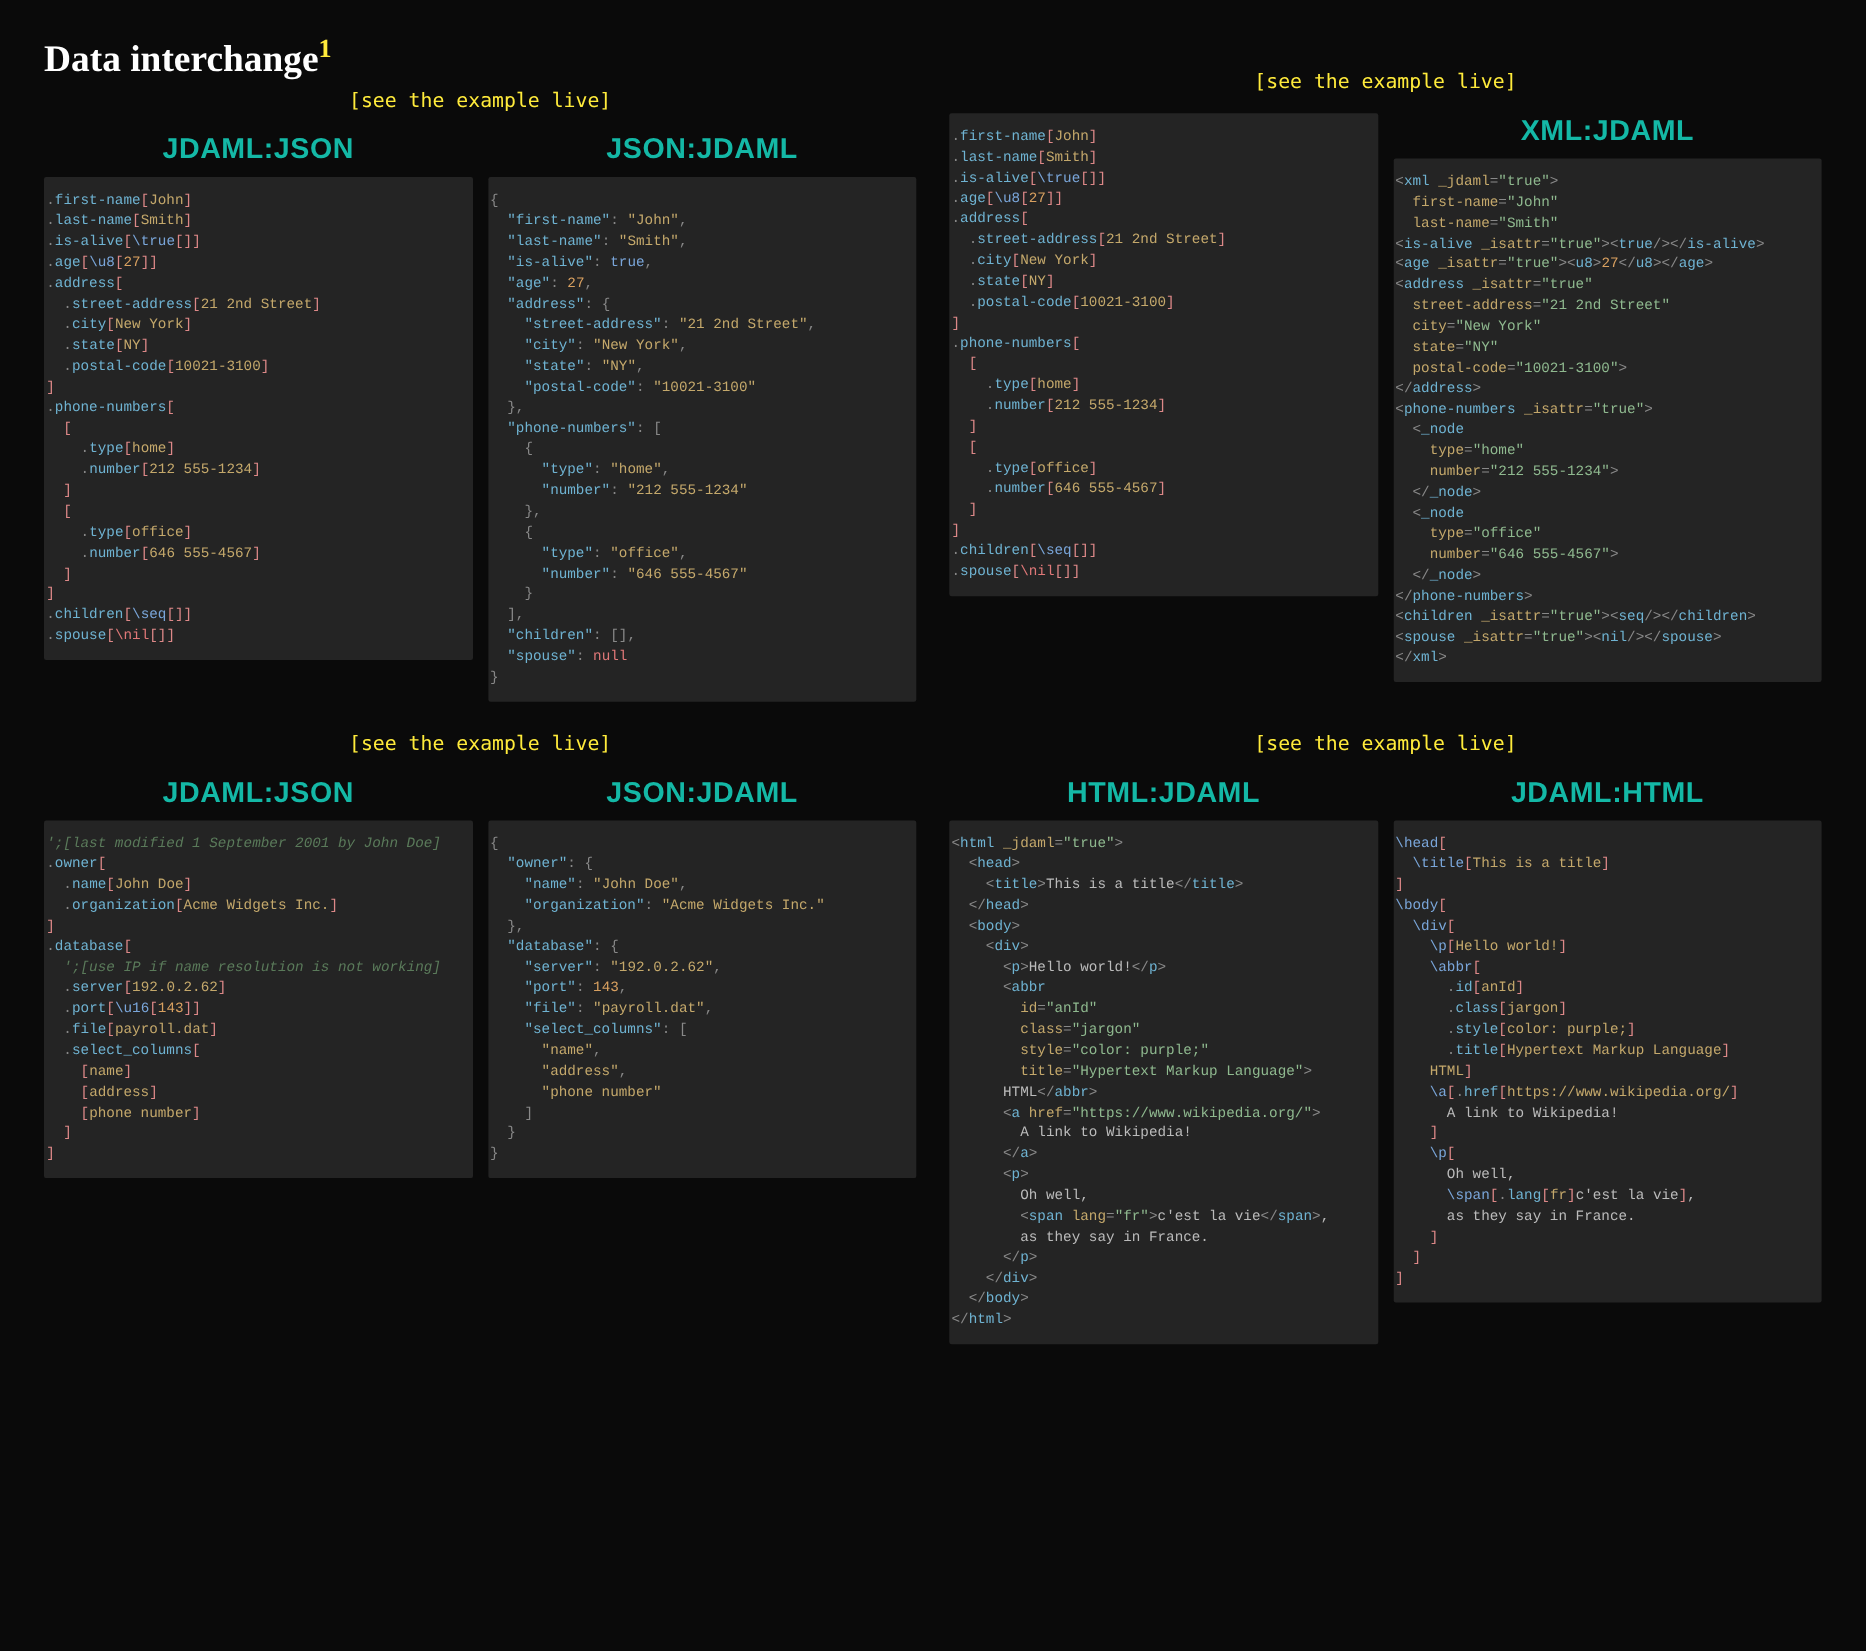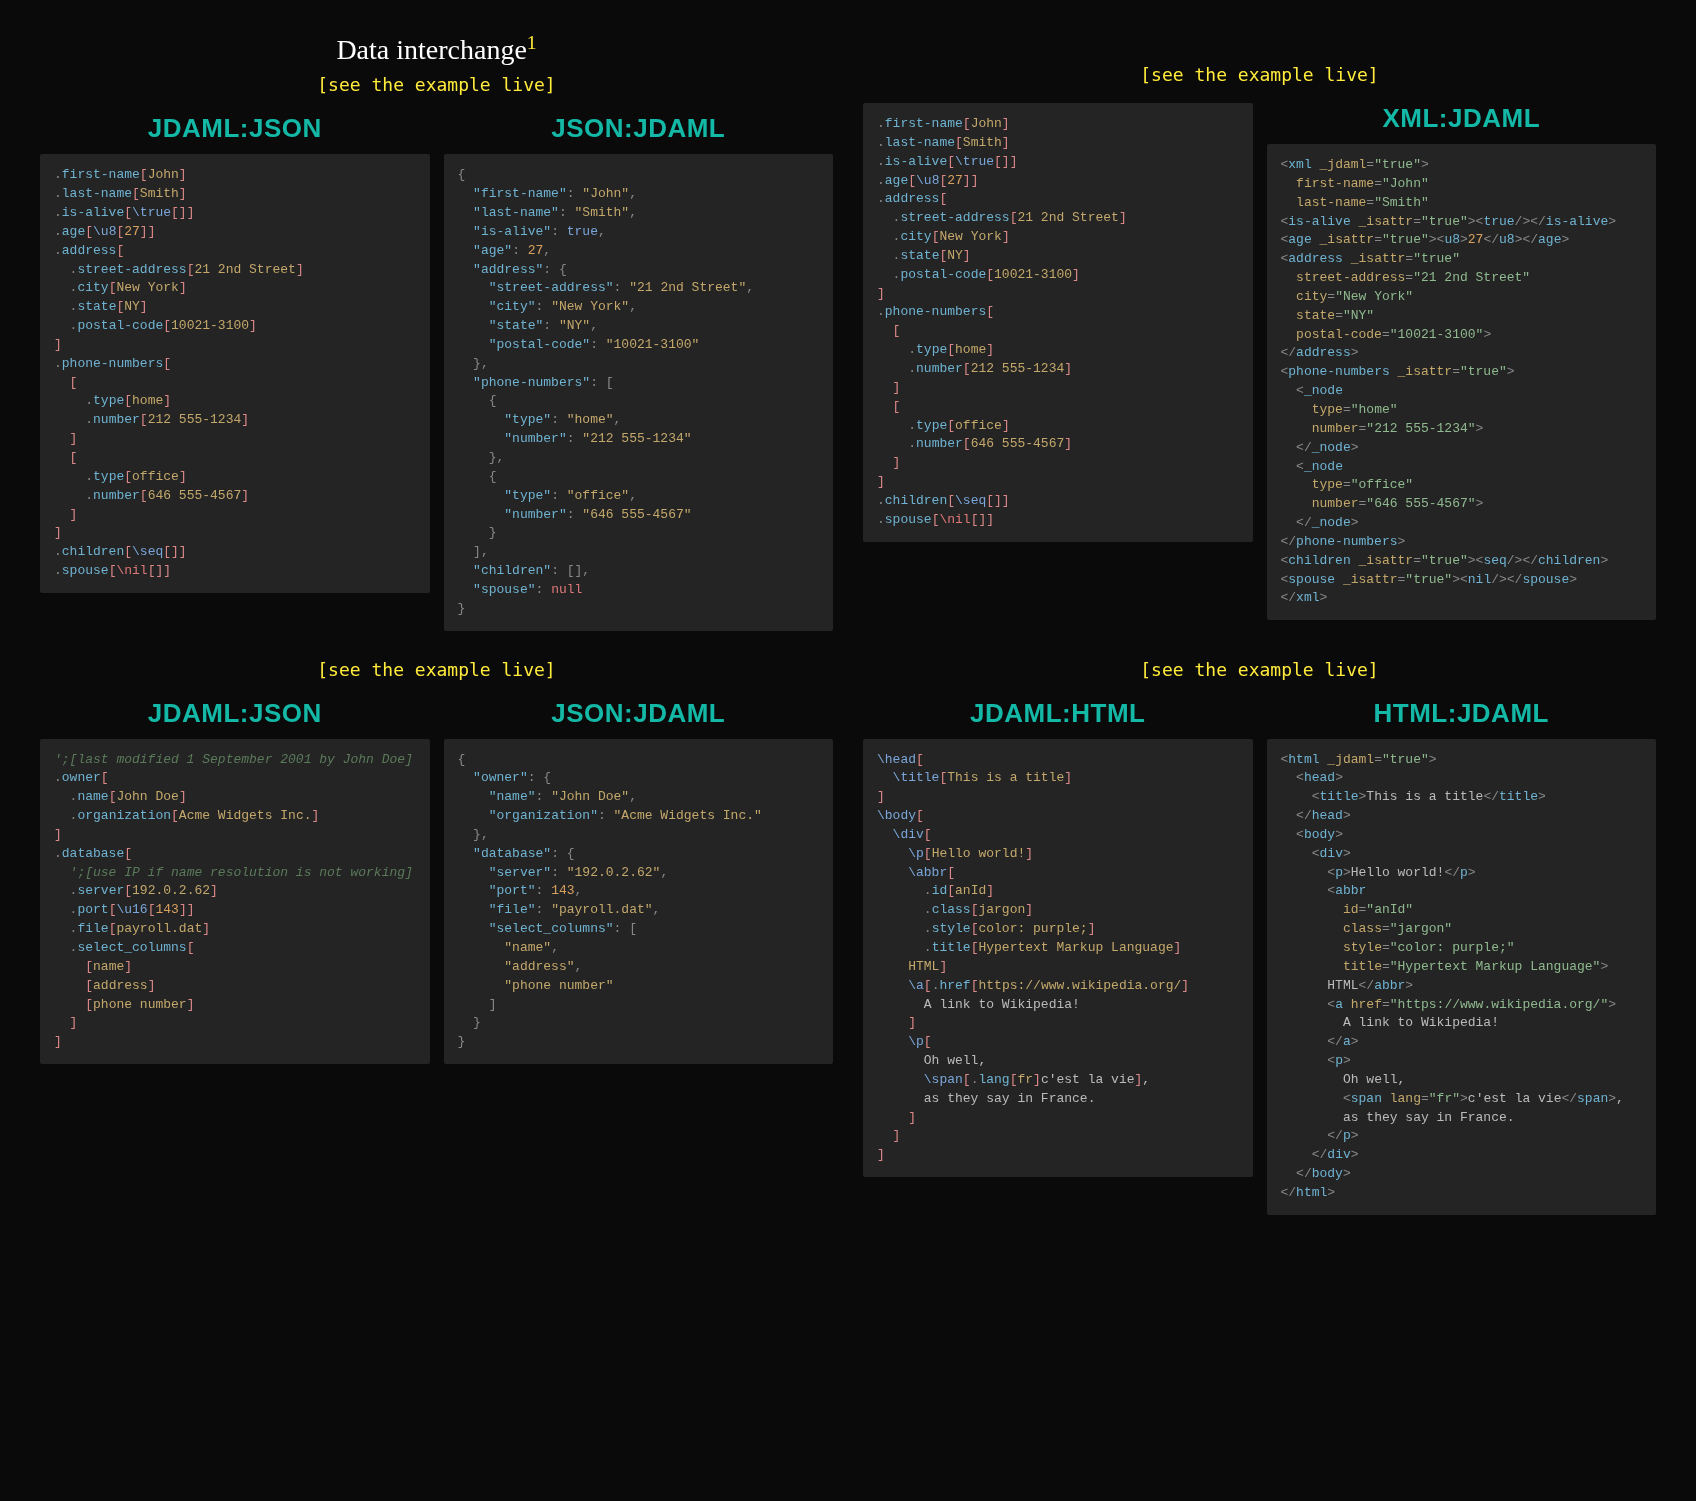--- a/index.html
+++ b/index.html
@@ -4,24 +4,23 @@
 <style>
   body {
     background: #0a0a0a;
     color: #ddd;
     font-family: Georgia, 'Times New Roman', serif;
     margin: 0;
     padding: 20px 40px;
   }
   .section-heading {
     font-family: Georgia, 'Times New Roman', serif;
-    font-weight: normal;
-    font-size: 28px;
+    font-weight: bold;
+    font-size: 34px;
     color: #fff;
-    text-align: center;
     margin: 12px 0 8px 0;
   }
   .section-heading sup {
     color: #ffeb3b;
     font-size: 0.7em;
     vertical-align: super;
   }
   .see-live {
     text-align: center;
     font-family: 'Consolas', 'Monaco', monospace;
@@ -57,21 +56,21 @@
     display: grid;
     grid-template-columns: 1fr 1fr;
     gap: 30px;
   }
   pre.codebox {
     background: #242424;
     color: #ccc;
     font-family: 'Consolas', 'Monaco', 'Courier New', monospace;
     font-size: 13px;
     line-height: 1.45;
-    padding: 12px 14px;
+    padding: 12px 2px;
     margin: 0;
     white-space: pre;
     overflow: hidden;
     border-radius: 2px;
   }
   
   .p { color: #888; }       
   .k { color: #6fb3d2; }    
   .s { color: #c4a86b; }    
   .n { color: #d8a060; }    
@@ -250,45 +249,20 @@
   <span class="p">}</span>
 <span class="p">}</span></pre>
       </div>
     </div>
   </div>
 
   <div>
     <div class="see-live">[see the example live]</div>
     <div class="pair">
       <div>
-        <div class="col-heading">JDAML:HTML</div>
-<pre class="codebox"><span class="esc">\head</span><span class="b">[</span>
-  <span class="esc">\title</span><span class="b">[</span><span class="s">This is a title</span><span class="b">]</span>
-<span class="b">]</span>
-<span class="esc">\body</span><span class="b">[</span>
-  <span class="esc">\div</span><span class="b">[</span>
-    <span class="esc">\p</span><span class="b">[</span><span class="s">Hello world!</span><span class="b">]</span>
-    <span class="esc">\abbr</span><span class="b">[</span>
-      <span class="p">.</span><span class="k">id</span><span class="b">[</span><span class="s">anId</span><span class="b">]</span>
-      <span class="p">.</span><span class="k">class</span><span class="b">[</span><span class="s">jargon</span><span class="b">]</span>
-      <span class="p">.</span><span class="k">style</span><span class="b">[</span><span class="s">color: purple;</span><span class="b">]</span>
-      <span class="p">.</span><span class="k">title</span><span class="b">[</span><span class="s">Hypertext Markup Language</span><span class="b">]</span>
-    <span class="s">HTML</span><span class="b">]</span>
-    <span class="esc">\a</span><span class="b">[</span><span class="p">.</span><span class="k">href</span><span class="b">[</span><span class="s">https://www.wikipedia.org/</span><span class="b">]</span>
-      <span class="txt">A link to Wikipedia!</span>
-    <span class="b">]</span>
-    <span class="esc">\p</span><span class="b">[</span>
-      <span class="txt">Oh well,</span>
-      <span class="esc">\span</span><span class="b">[</span><span class="p">.</span><span class="k">lang</span><span class="b">[</span><span class="s">fr</span><span class="b">]</span><span class="txt">c'est la vie</span><span class="b">]</span><span class="txt">,</span>
-      <span class="txt">as they say in France.</span>
-    <span class="b">]</span>
-  <span class="b">]</span>
-<span class="b">]</span></pre>
-      </div>
-      <div>
         <div class="col-heading">HTML:JDAML</div>
 <pre class="codebox"><span class="p">&lt;</span><span class="tag">html</span> <span class="attrn">_jdaml</span><span class="p">=</span><span class="attrv">"true"</span><span class="p">&gt;</span>
   <span class="p">&lt;</span><span class="tag">head</span><span class="p">&gt;</span>
     <span class="p">&lt;</span><span class="tag">title</span><span class="p">&gt;</span><span class="txt">This is a title</span><span class="p">&lt;/</span><span class="tag">title</span><span class="p">&gt;</span>
   <span class="p">&lt;/</span><span class="tag">head</span><span class="p">&gt;</span>
   <span class="p">&lt;</span><span class="tag">body</span><span class="p">&gt;</span>
     <span class="p">&lt;</span><span class="tag">div</span><span class="p">&gt;</span>
       <span class="p">&lt;</span><span class="tag">p</span><span class="p">&gt;</span><span class="txt">Hello world!</span><span class="p">&lt;/</span><span class="tag">p</span><span class="p">&gt;</span>
       <span class="p">&lt;</span><span class="tag">abbr</span>
         <span class="attrn">id</span><span class="p">=</span><span class="attrv">"anId"</span>
@@ -301,15 +275,40 @@
       <span class="p">&lt;/</span><span class="tag">a</span><span class="p">&gt;</span>
       <span class="p">&lt;</span><span class="tag">p</span><span class="p">&gt;</span>
         <span class="txt">Oh well,</span>
         <span class="p">&lt;</span><span class="tag">span</span> <span class="attrn">lang</span><span class="p">=</span><span class="attrv">"fr"</span><span class="p">&gt;</span><span class="txt">c'est la vie</span><span class="p">&lt;/</span><span class="tag">span</span><span class="p">&gt;</span><span class="txt">,</span>
         <span class="txt">as they say in France.</span>
       <span class="p">&lt;/</span><span class="tag">p</span><span class="p">&gt;</span>
     <span class="p">&lt;/</span><span class="tag">div</span><span class="p">&gt;</span>
   <span class="p">&lt;/</span><span class="tag">body</span><span class="p">&gt;</span>
 <span class="p">&lt;/</span><span class="tag">html</span><span class="p">&gt;</span></pre>
       </div>
+      <div>
+        <div class="col-heading">JDAML:HTML</div>
+<pre class="codebox"><span class="esc">\head</span><span class="b">[</span>
+  <span class="esc">\title</span><span class="b">[</span><span class="s">This is a title</span><span class="b">]</span>
+<span class="b">]</span>
+<span class="esc">\body</span><span class="b">[</span>
+  <span class="esc">\div</span><span class="b">[</span>
+    <span class="esc">\p</span><span class="b">[</span><span class="s">Hello world!</span><span class="b">]</span>
+    <span class="esc">\abbr</span><span class="b">[</span>
+      <span class="p">.</span><span class="k">id</span><span class="b">[</span><span class="s">anId</span><span class="b">]</span>
+      <span class="p">.</span><span class="k">class</span><span class="b">[</span><span class="s">jargon</span><span class="b">]</span>
+      <span class="p">.</span><span class="k">style</span><span class="b">[</span><span class="s">color: purple;</span><span class="b">]</span>
+      <span class="p">.</span><span class="k">title</span><span class="b">[</span><span class="s">Hypertext Markup Language</span><span class="b">]</span>
+    <span class="s">HTML</span><span class="b">]</span>
+    <span class="esc">\a</span><span class="b">[</span><span class="p">.</span><span class="k">href</span><span class="b">[</span><span class="s">https://www.wikipedia.org/</span><span class="b">]</span>
+      <span class="txt">A link to Wikipedia!</span>
+    <span class="b">]</span>
+    <span class="esc">\p</span><span class="b">[</span>
+      <span class="txt">Oh well,</span>
+      <span class="esc">\span</span><span class="b">[</span><span class="p">.</span><span class="k">lang</span><span class="b">[</span><span class="s">fr</span><span class="b">]</span><span class="txt">c'est la vie</span><span class="b">]</span><span class="txt">,</span>
+      <span class="txt">as they say in France.</span>
+    <span class="b">]</span>
+  <span class="b">]</span>
+<span class="b">]</span></pre>
+      </div>
     </div>
   </div>
 </div>
 
 </body></html>

